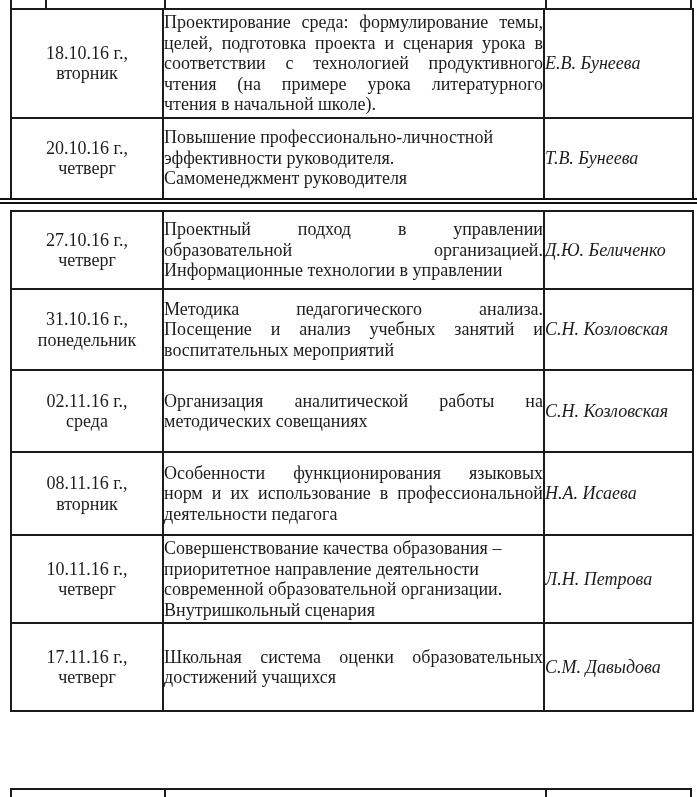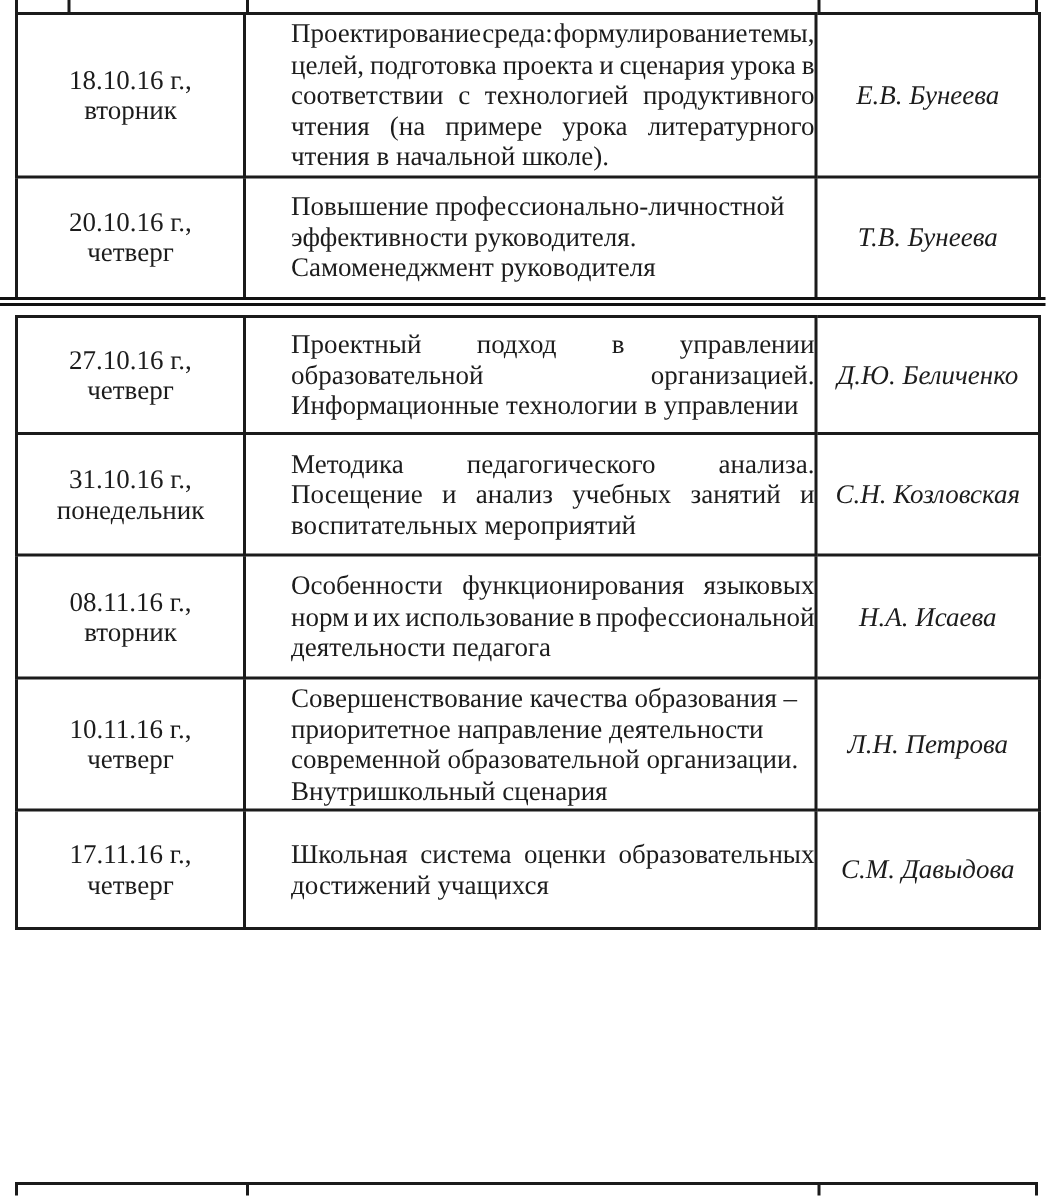--- a/index.html
+++ b/index.html
@@ -54,24 +54,24 @@
     overflow: hidden;
   }
   col.col-date { width: 152px; }
   col.col-topic { width: 381px; }
   col.col-lect { width: 149px; }
 
   td.c-date { text-align: center; }
   .date-line { white-space: nowrap; }
 
   td.c-topic { padding: 2px 6px 2px 7px; text-align: left; }
-  .line { height: 20.5px; line-height: 20.5px; white-space: nowrap; padding-left: 30px; }
+  .line { height: 20.5px; line-height: 20.5px; white-space: nowrap; }
   .line.j { display: flex; justify-content: space-between; }
 
-  td.c-lect { text-align: center; font-style: italic; white-space: nowrap; }
+  td.c-lect { text-align: left; font-style: italic; white-space: nowrap; }
 
   
   .tbl-upper tr:nth-child(1) td { height: 100px; }
   .tbl-upper tr:nth-child(2) td { height: 81px; }
   .tbl-lower tr:nth-child(1) td { height: 78px; }
   .tbl-lower tr:nth-child(2) td { height: 81px; }
   .tbl-lower tr:nth-child(3) td { height: 82px; }
   .tbl-lower tr:nth-child(4) td { height: 83px; }
   .tbl-lower tr:nth-child(5) td { height: 79px; }
   .tbl-lower tr:nth-child(6) td { height: 88px; }
@@ -205,20 +205,36 @@
               <span>учебных</span>
               <span>занятий</span>
               <span>и</span>
             </div>
             <div class="line">воспитательных мероприятий</div>
           </td>
           <td class="c-lect">С.Н. Козловская</td>
         </tr>
         <tr>
           <td class="c-date">
+            <div class="date-line">02.11.16 г.,</div>
+            <div class="date-line">среда</div>
+          </td>
+          <td class="c-topic">
+            <div class="line j">
+              <span>Организация</span>
+              <span>аналитической</span>
+              <span>работы</span>
+              <span>на</span>
+            </div>
+            <div class="line">методических совещаниях</div>
+          </td>
+          <td class="c-lect">С.Н. Козловская</td>
+        </tr>
+        <tr>
+          <td class="c-date">
             <div class="date-line">08.11.16 г.,</div>
             <div class="date-line">вторник</div>
           </td>
           <td class="c-topic">
             <div class="line j">
               <span>Особенности</span>
               <span>функционирования</span>
               <span>языковых</span>
             </div>
             <div class="line j">

